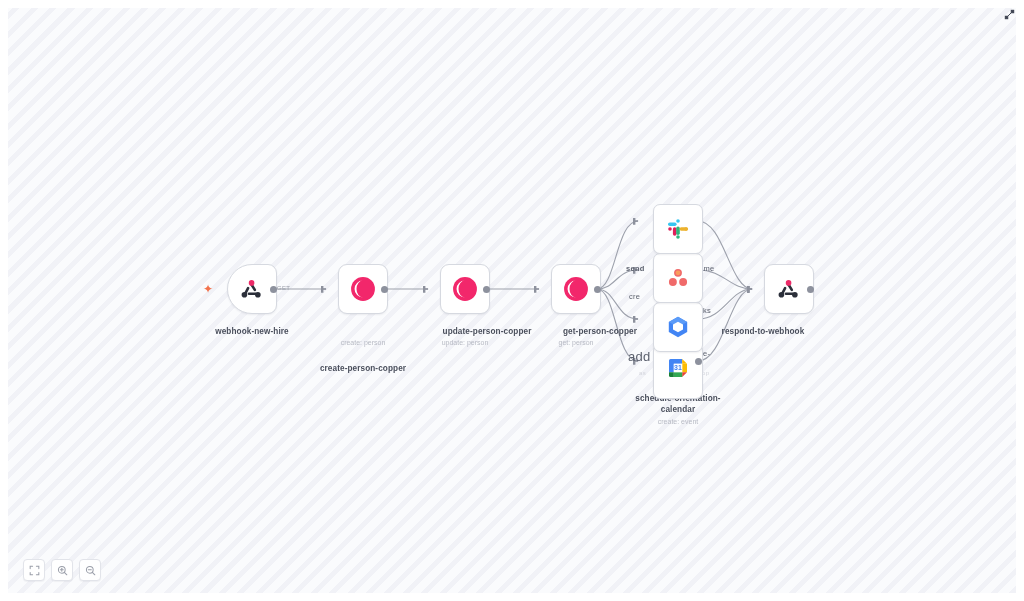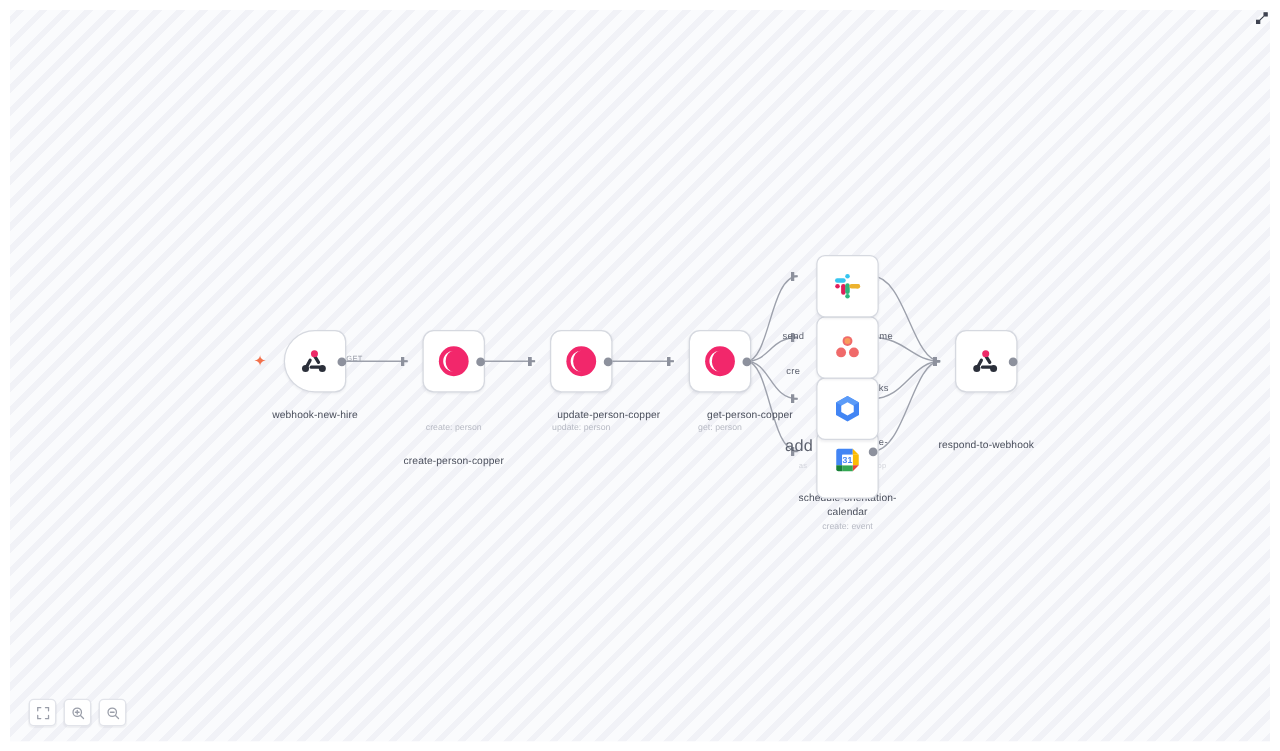--- a/index.html
+++ b/index.html
@@ -35,21 +35,21 @@
   .node.trigger{
     border-top-left-radius:25px;
     border-bottom-left-radius:25px;
   }
   .node.stacked{border-radius:7px;}
 
   .label{
     position:absolute;
     text-align:center;
     font-size:8.2px;
-    font-weight:normal;
+    font-weight:bold;
     color:#4a4f5c;
     letter-spacing:.1px;
     line-height:11px;
     white-space:nowrap;
     z-index:4;
   }
   .label.wrapped{white-space:normal;line-height:11px;}
   .sublabel{
     position:absolute;
     text-align:center;
@@ -115,21 +115,21 @@
       <path d="M589,281 C608,281 608,353 630,353" marker-end="url(#arrow)"></path>
 
       <path d="M690,213 C716,213 722,281 744,281" marker-end="url(#arrow)"></path>
       <path d="M690,262 C716,262 722,281 744,281" marker-end="url(#arrow)"></path>
       <path d="M690,311 C716,311 722,281 744,281" marker-end="url(#arrow)"></path>
       <path d="M690,353 C716,353 722,281 744,281" marker-end="url(#arrow)"></path>
     </g>
   </svg>
 
   <div class="edge-label" style="left:269px;top:277px;">GET</div>
-  <div class="edge-label" style="left:618px;top:256px;font-size:7.5px;color:#5c616e;">send</div>
+  <div class="edge-label" style="left:618px;top:256px;font-size:7.5px;color:#5c616e;font-weight:bold;">send</div>
   <div class="edge-label" style="left:691px;top:256px;font-size:7.5px;color:#5c616e;">ome</div>
   <div class="edge-label" style="left:621px;top:284px;font-size:7.5px;color:#5c616e;">cre</div>
   <div class="edge-label" style="left:691px;top:298px;font-size:7.5px;color:#5c616e;">sks</div>
   <div class="edge-label" style="left:620px;top:341px;font-size:13px;color:#5c616e;">add</div>
   <div class="edge-label" style="left:691px;top:341px;font-size:7.5px;color:#5c616e;">ce-</div>
   <div class="edge-label" style="left:631px;top:362px;color:#d3d5dc;">as</div>
   <div class="edge-label" style="left:694px;top:362px;color:#d3d5dc;">op</div>
 
   <div class="bolt" style="left:195px;top:275px;">✦</div>
 
@@ -258,21 +258,21 @@
           <path d="M11.4,7.6 L14.6,12.8"></path>
           <path d="M15.4,16.4 L9.2,16.4"></path>
         </g>
         <circle cx="11.6" cy="6.4" r="2.6" fill="#ed2a68"></circle>
         <circle cx="5.0" cy="17.3" r="2.6" fill="#2b2f3a"></circle>
         <circle cx="17.4" cy="17.3" r="2.6" fill="#2b2f3a"></circle>
       </svg>
     </span>
   </div>
   <div class="port" style="left:799px;top:278px;"></div>
-  <div class="label" style="left:721px;top:318px;width:120px;margin-top:24px;">respond-to-webhook</div>
+  <div class="label" style="left:695px;top:318px;width:120px;">respond-to-webhook</div>
 
   <div id="toolbar">
     <div class="tool-btn">
       <span>
         <svg width="11" height="11" viewBox="0 0 14 14">
           <g fill="none" stroke="#9a9ea9" stroke-width="1.3" stroke-linecap="round">
             <path d="M1.5,4.6 L1.5,1.5 L4.6,1.5"></path>
             <path d="M9.4,1.5 L12.5,1.5 L12.5,4.6"></path>
             <path d="M12.5,9.4 L12.5,12.5 L9.4,12.5"></path>
             <path d="M4.6,12.5 L1.5,12.5 L1.5,9.4"></path>

